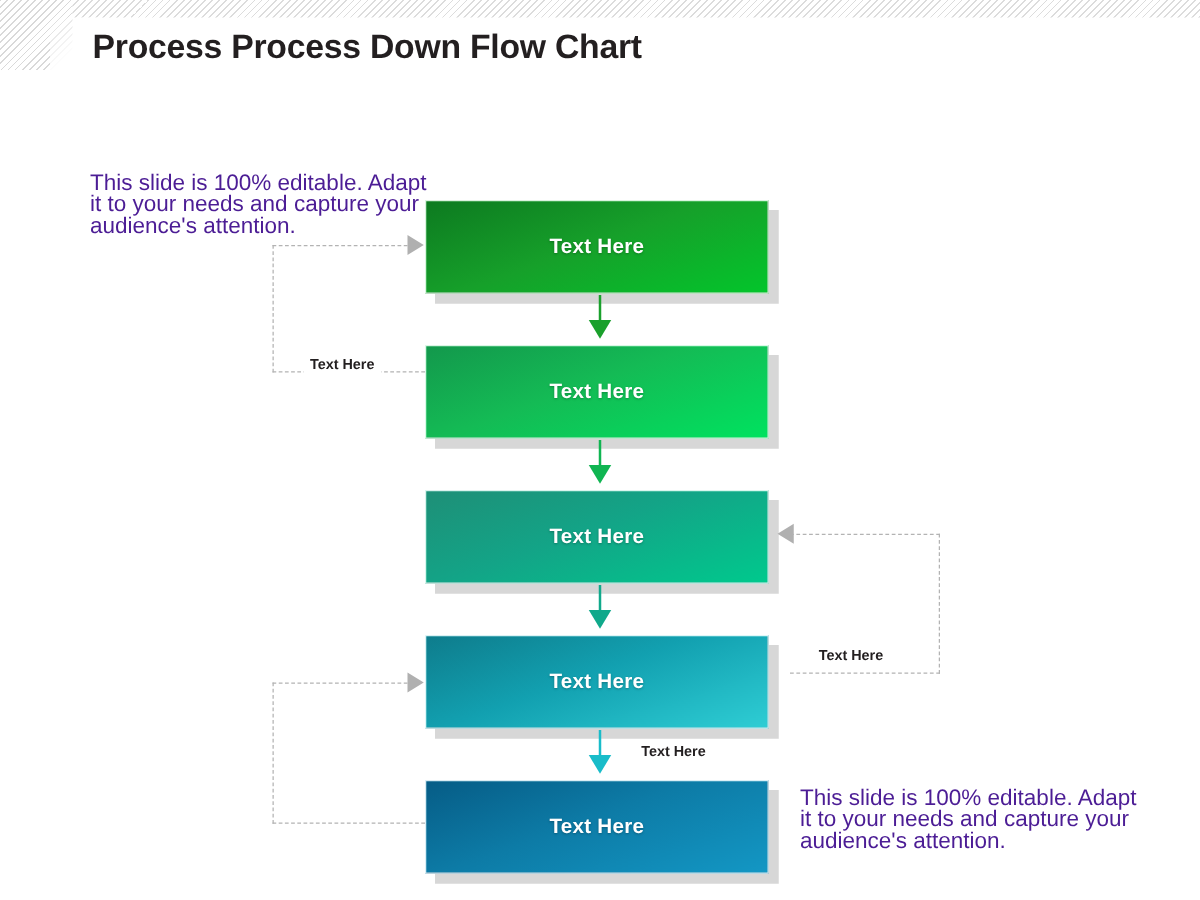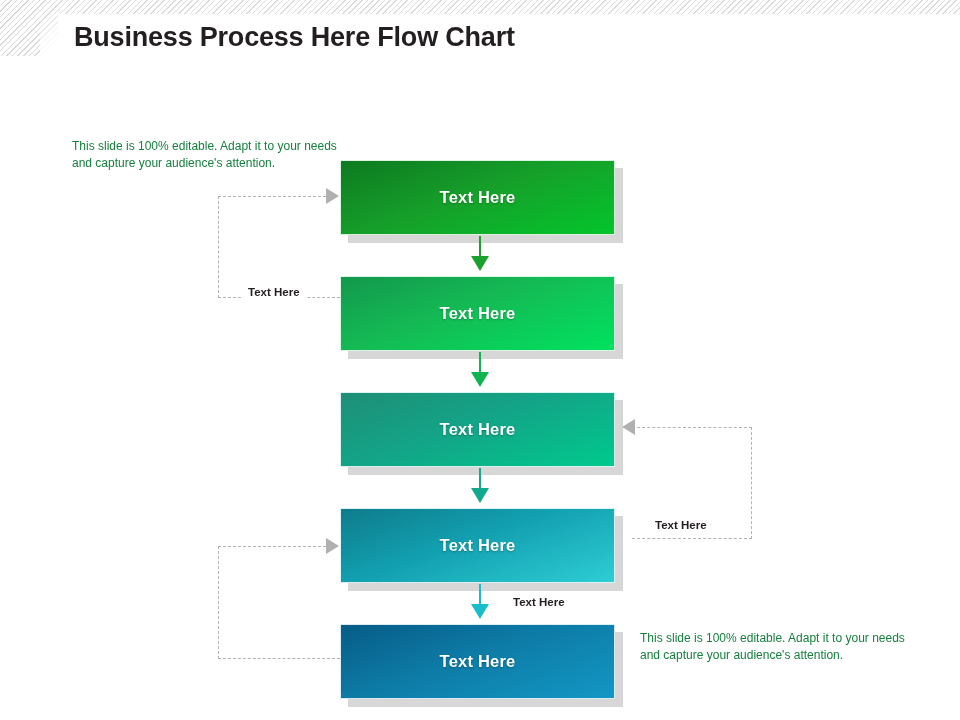--- a/index.html
+++ b/index.html
@@ -61,23 +61,23 @@
     font-size: 27px;
     font-weight: bold;
     color: #231f20;
     letter-spacing: -0.2px;
     white-space: nowrap;
   }
 
   
   .desc {
     position: absolute;
-    font-size: 12px;
+    font-size: 18px;
     line-height: 17px;
-    color: #15803d;
+    color: #4c1d95;
   }
   .desc-top { left: 72px; top: 138px; width: 272px; }
   .desc-bottom { left: 640px; top: 630px; width: 275px; }
 
   
   .pbox {
     position: absolute;
     left: 340px;
     width: 275px;
     height: 75px;
@@ -218,21 +218,21 @@
 </style>
 </head>
 <body>
 
 <div id="slide">
 
   <div class="hatch-deco"></div>
   <div class="hatch-strip"></div>
   <div class="hatch-corner-fade"></div>
 
-  <div class="title">Business Process Here Flow Chart</div>
+  <div class="title">Process Process Down Flow Chart</div>
 
   <div class="desc desc-top">This slide is 100% editable. Adapt it to your needs and capture your audience's attention.</div>
   <div class="desc desc-bottom">This slide is 100% editable. Adapt it to your needs and capture your audience's attention.</div>
 
   <div class="dashed-path conn-a-top"></div>
   <div class="dashed-path conn-a-left"></div>
   <div class="dashed-path conn-a-bot"></div>
   <div class="tri-right tri-a"></div>
   <div class="conn-label lbl-a">Text Here</div>
 

